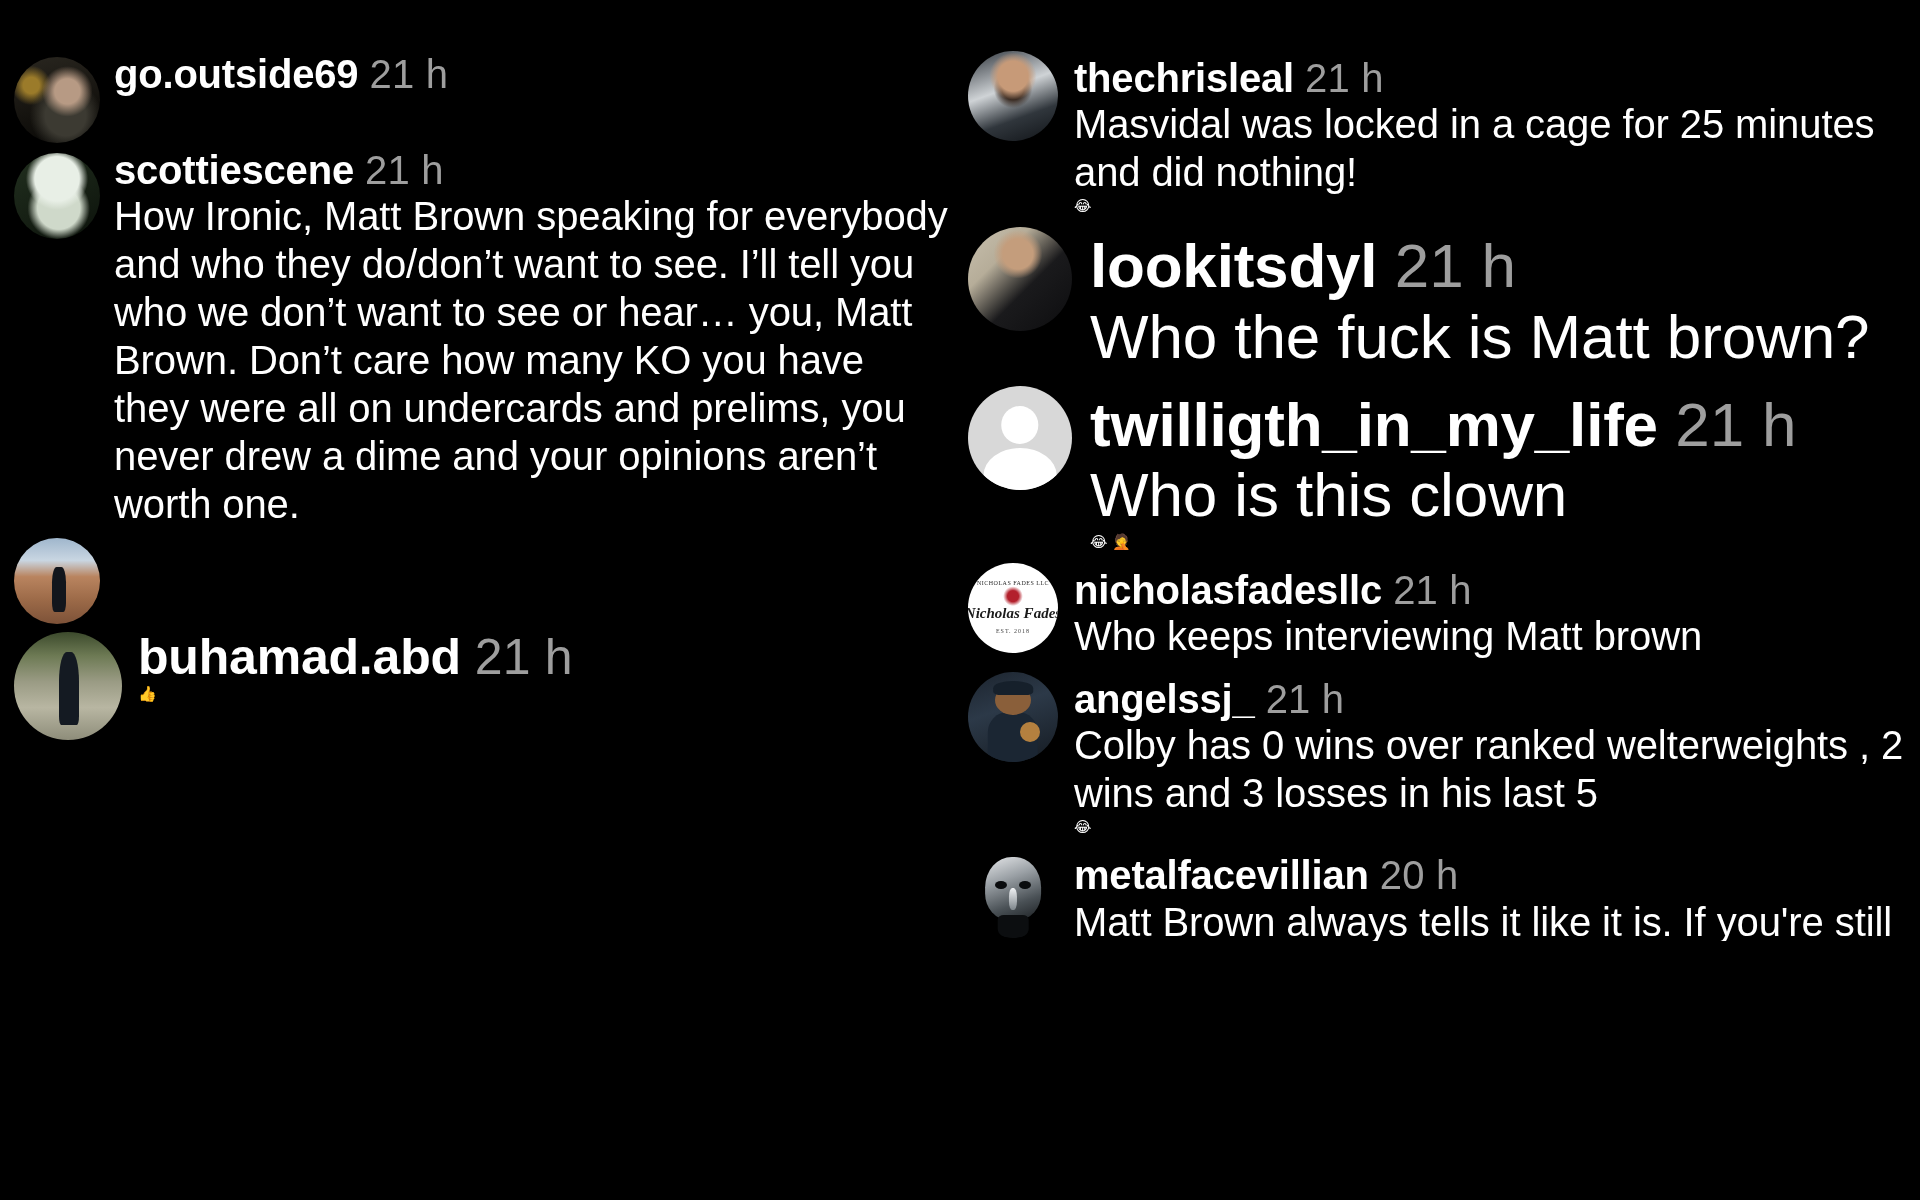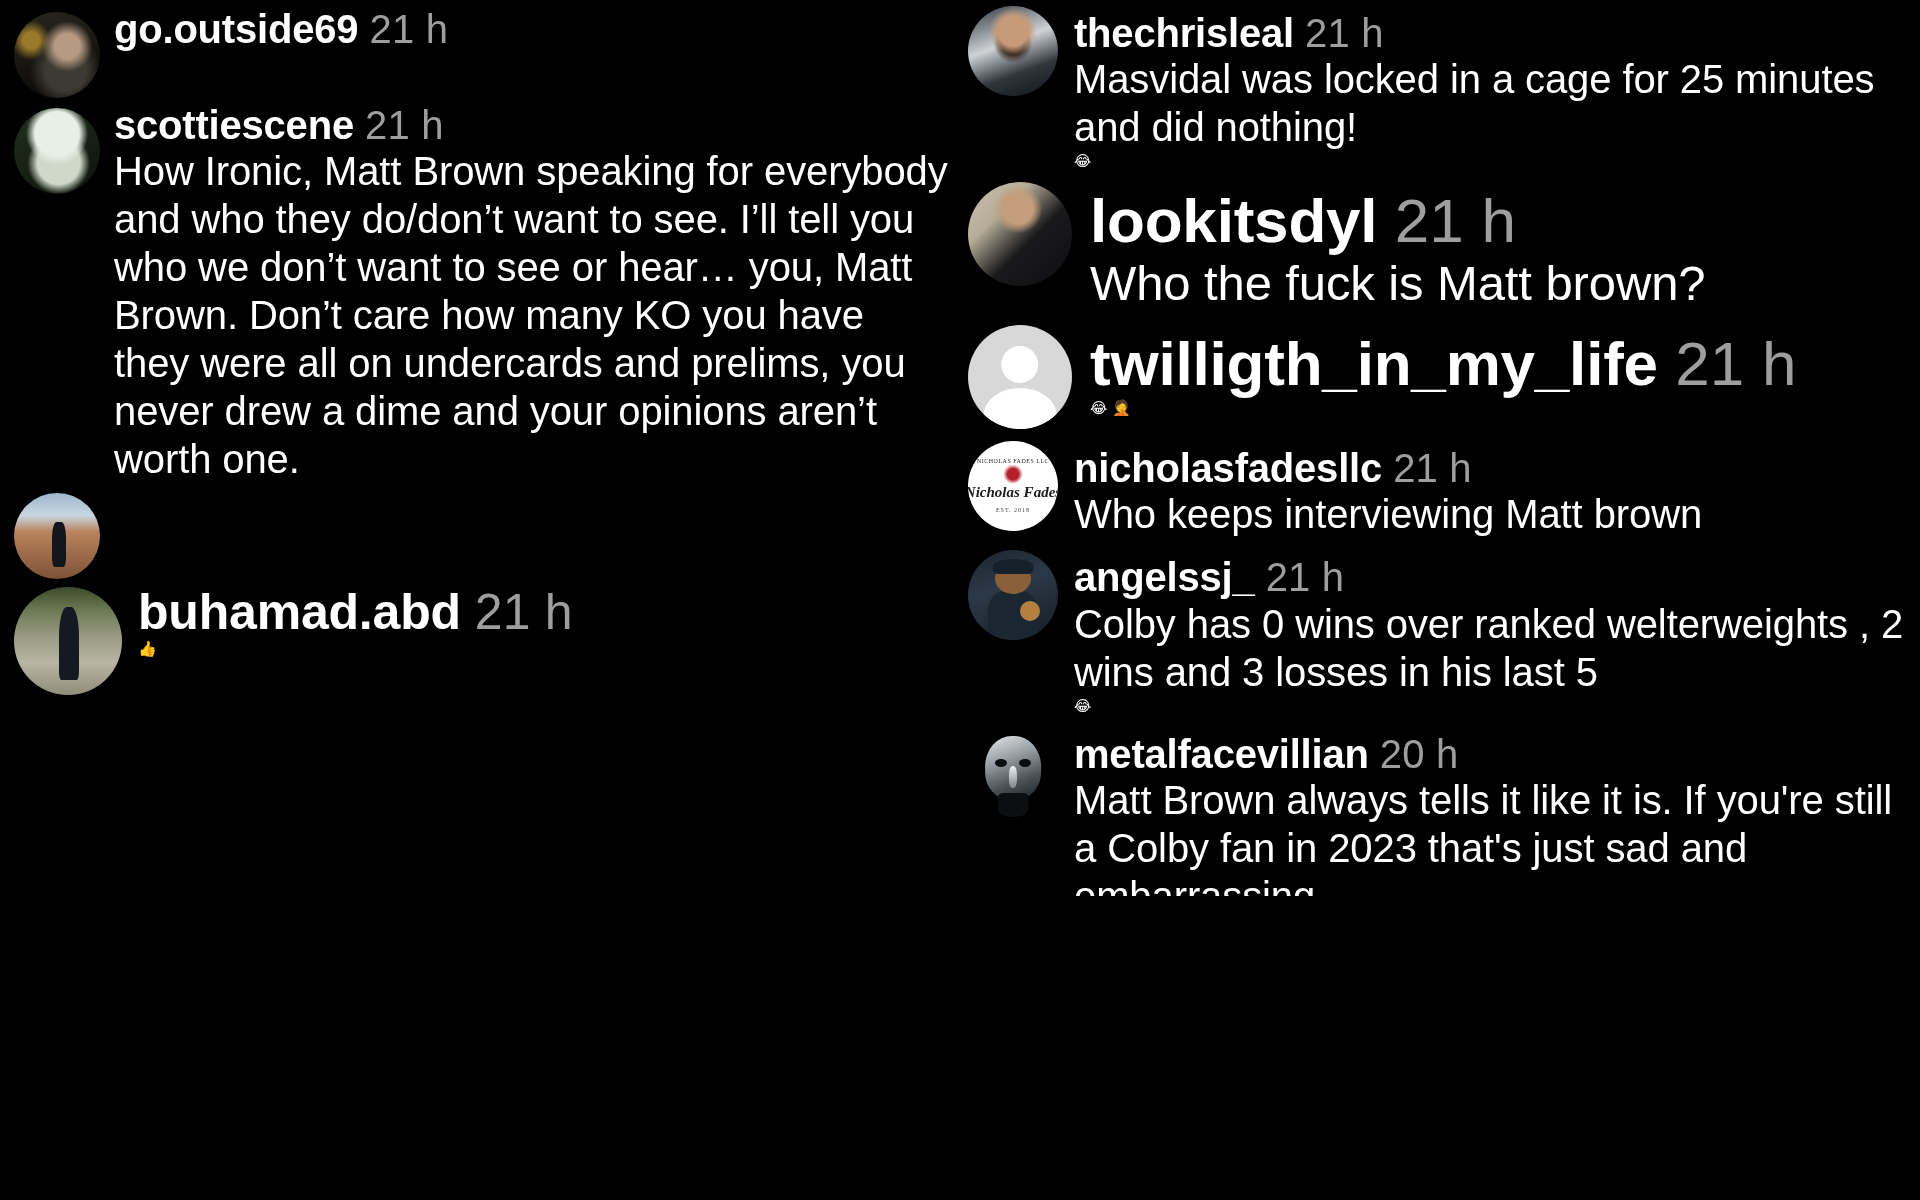--- a/index.html
+++ b/index.html
@@ -23,20 +23,21 @@
     height: 1200px;
     background: #000000;
     display: flex;
     align-items: flex-start;
   }
 
   .column {
     position: relative;
     height: 896px;
     overflow: hidden;
+    margin-top: 45px;
   }
   .col-left  { width: 966px; padding: 6px 16px 0 14px; }
   .col-right { width: 954px; padding: 0 10px 0 2px; }
 
   
   .comment {
     display: flex;
     align-items: flex-start;
     margin-bottom: 8px;
   }
@@ -105,21 +106,21 @@
 
   
   .col-right .comment   { margin-bottom: 6px; }
   .col-right .avatar    { width: 90px; height: 90px; margin-right: 16px; }
   .col-right .body      { padding-top: 12px; }
   .col-right .meta-line { font-size: 40px; }
   .col-right .text      { font-size: 40px; line-height: 1.20; display:block; }
 
   .col-right .comment.big .avatar    { width: 104px; height: 104px; margin-right: 18px; }
   .col-right .comment.big .meta-line { font-size: 62px; }
-  .col-right .comment.big .text      { font-size: 49px; line-height: 1.18; }
+  .col-right .comment.big .text      { font-size: 62px; line-height: 1.18; }
 
   
   .av-bearded {
     background:
       radial-gradient(circle at 62% 40%, #b79a84 0 17%, rgba(183,154,132,0) 34%),
       radial-gradient(circle at 60% 68%, #3c3a32 0 26%, rgba(60,58,50,0) 46%),
       radial-gradient(circle at 20% 33%, #9b7b2a 0 9%, rgba(155,123,42,0) 22%),
       linear-gradient(165deg, #2a2720 0%, #14120e 60%, #070705 100%);
   }
   .av-cartoon {
@@ -329,21 +330,21 @@
         <div class="avatar-inner">
           <span class="head"></span>
             <span class="shoulders"></span>
         </div>
       </div>
       <div class="body">
         <div class="meta-line">
           <span class="username">twilligth_in_my_life</span>
           <span class="timestamp">21 h</span>
         </div>
-        <span class="emoji">😂 🤦</span>
+        <span class="text">Who is this clown </span><span class="emoji">😂 🤦</span>
       </div>
     </div>
 
     <div class="comment">
       <div class="avatar av-logo">
         <div class="avatar-inner">
           <span class="ring"></span>
           <span class="arc">NICHOLAS FADES LLC</span>
           <span class="script">Nicholas Fades</span>
           <span class="sub">EST. 2018</span>

